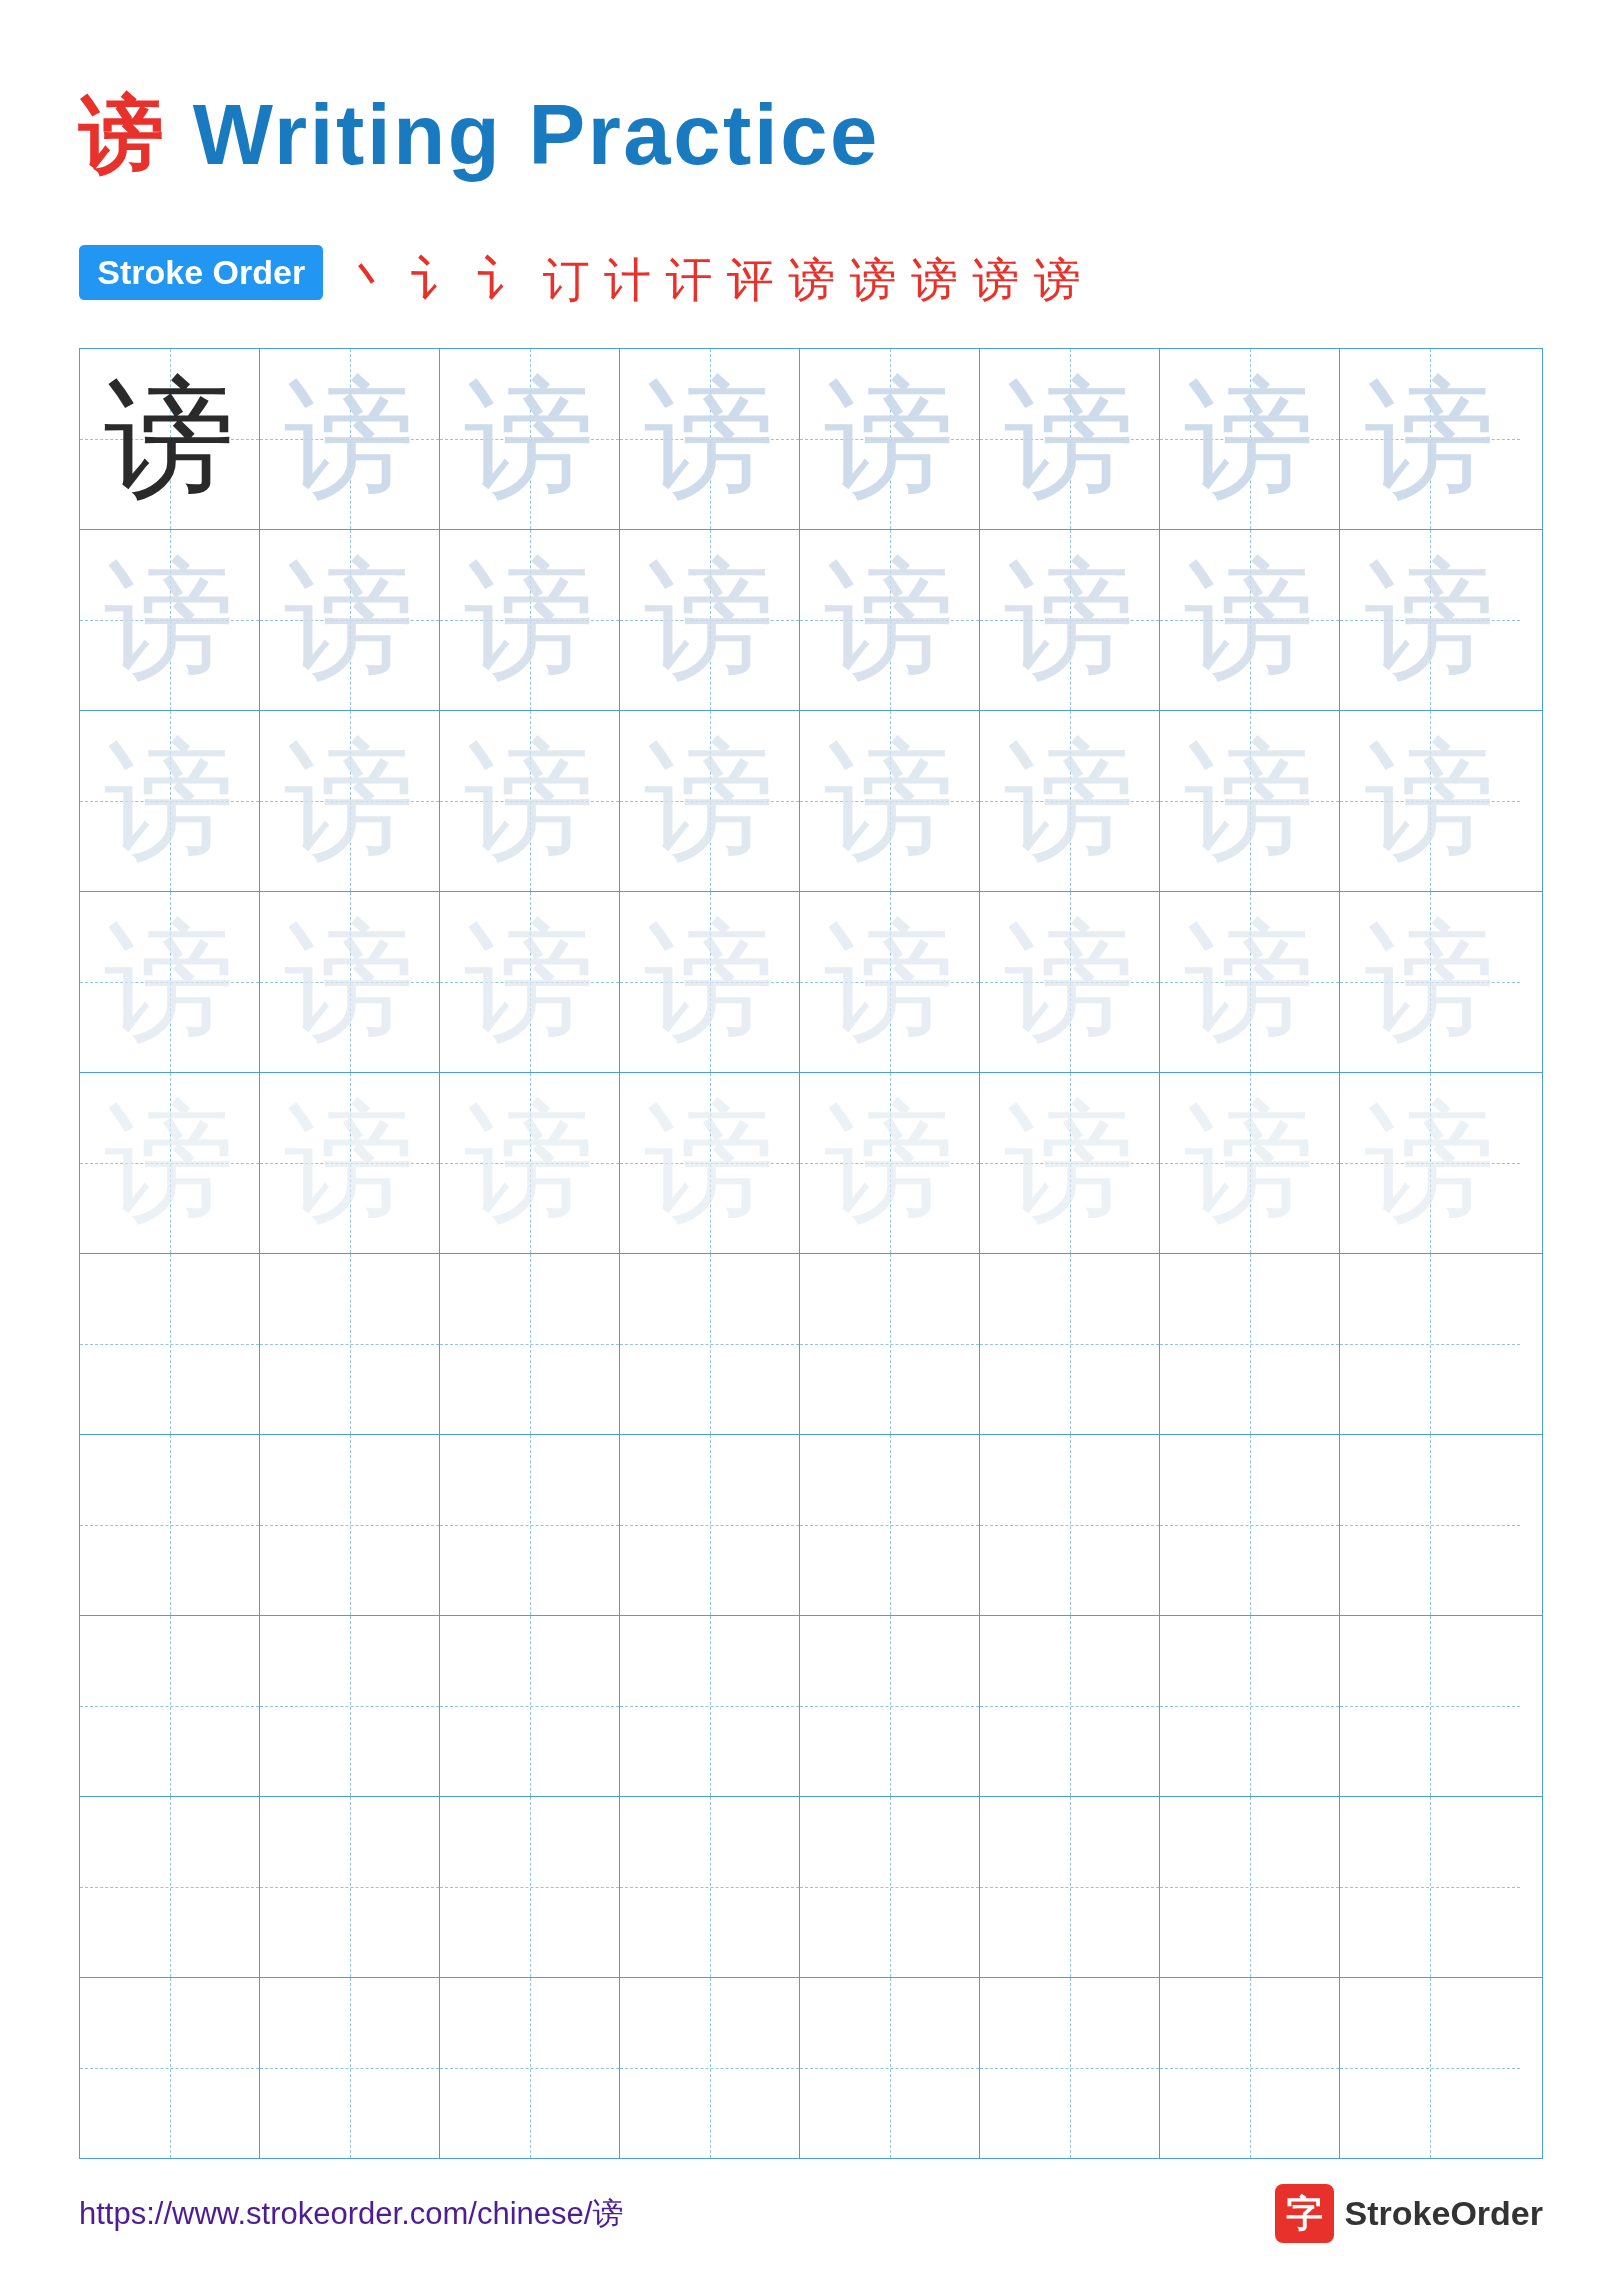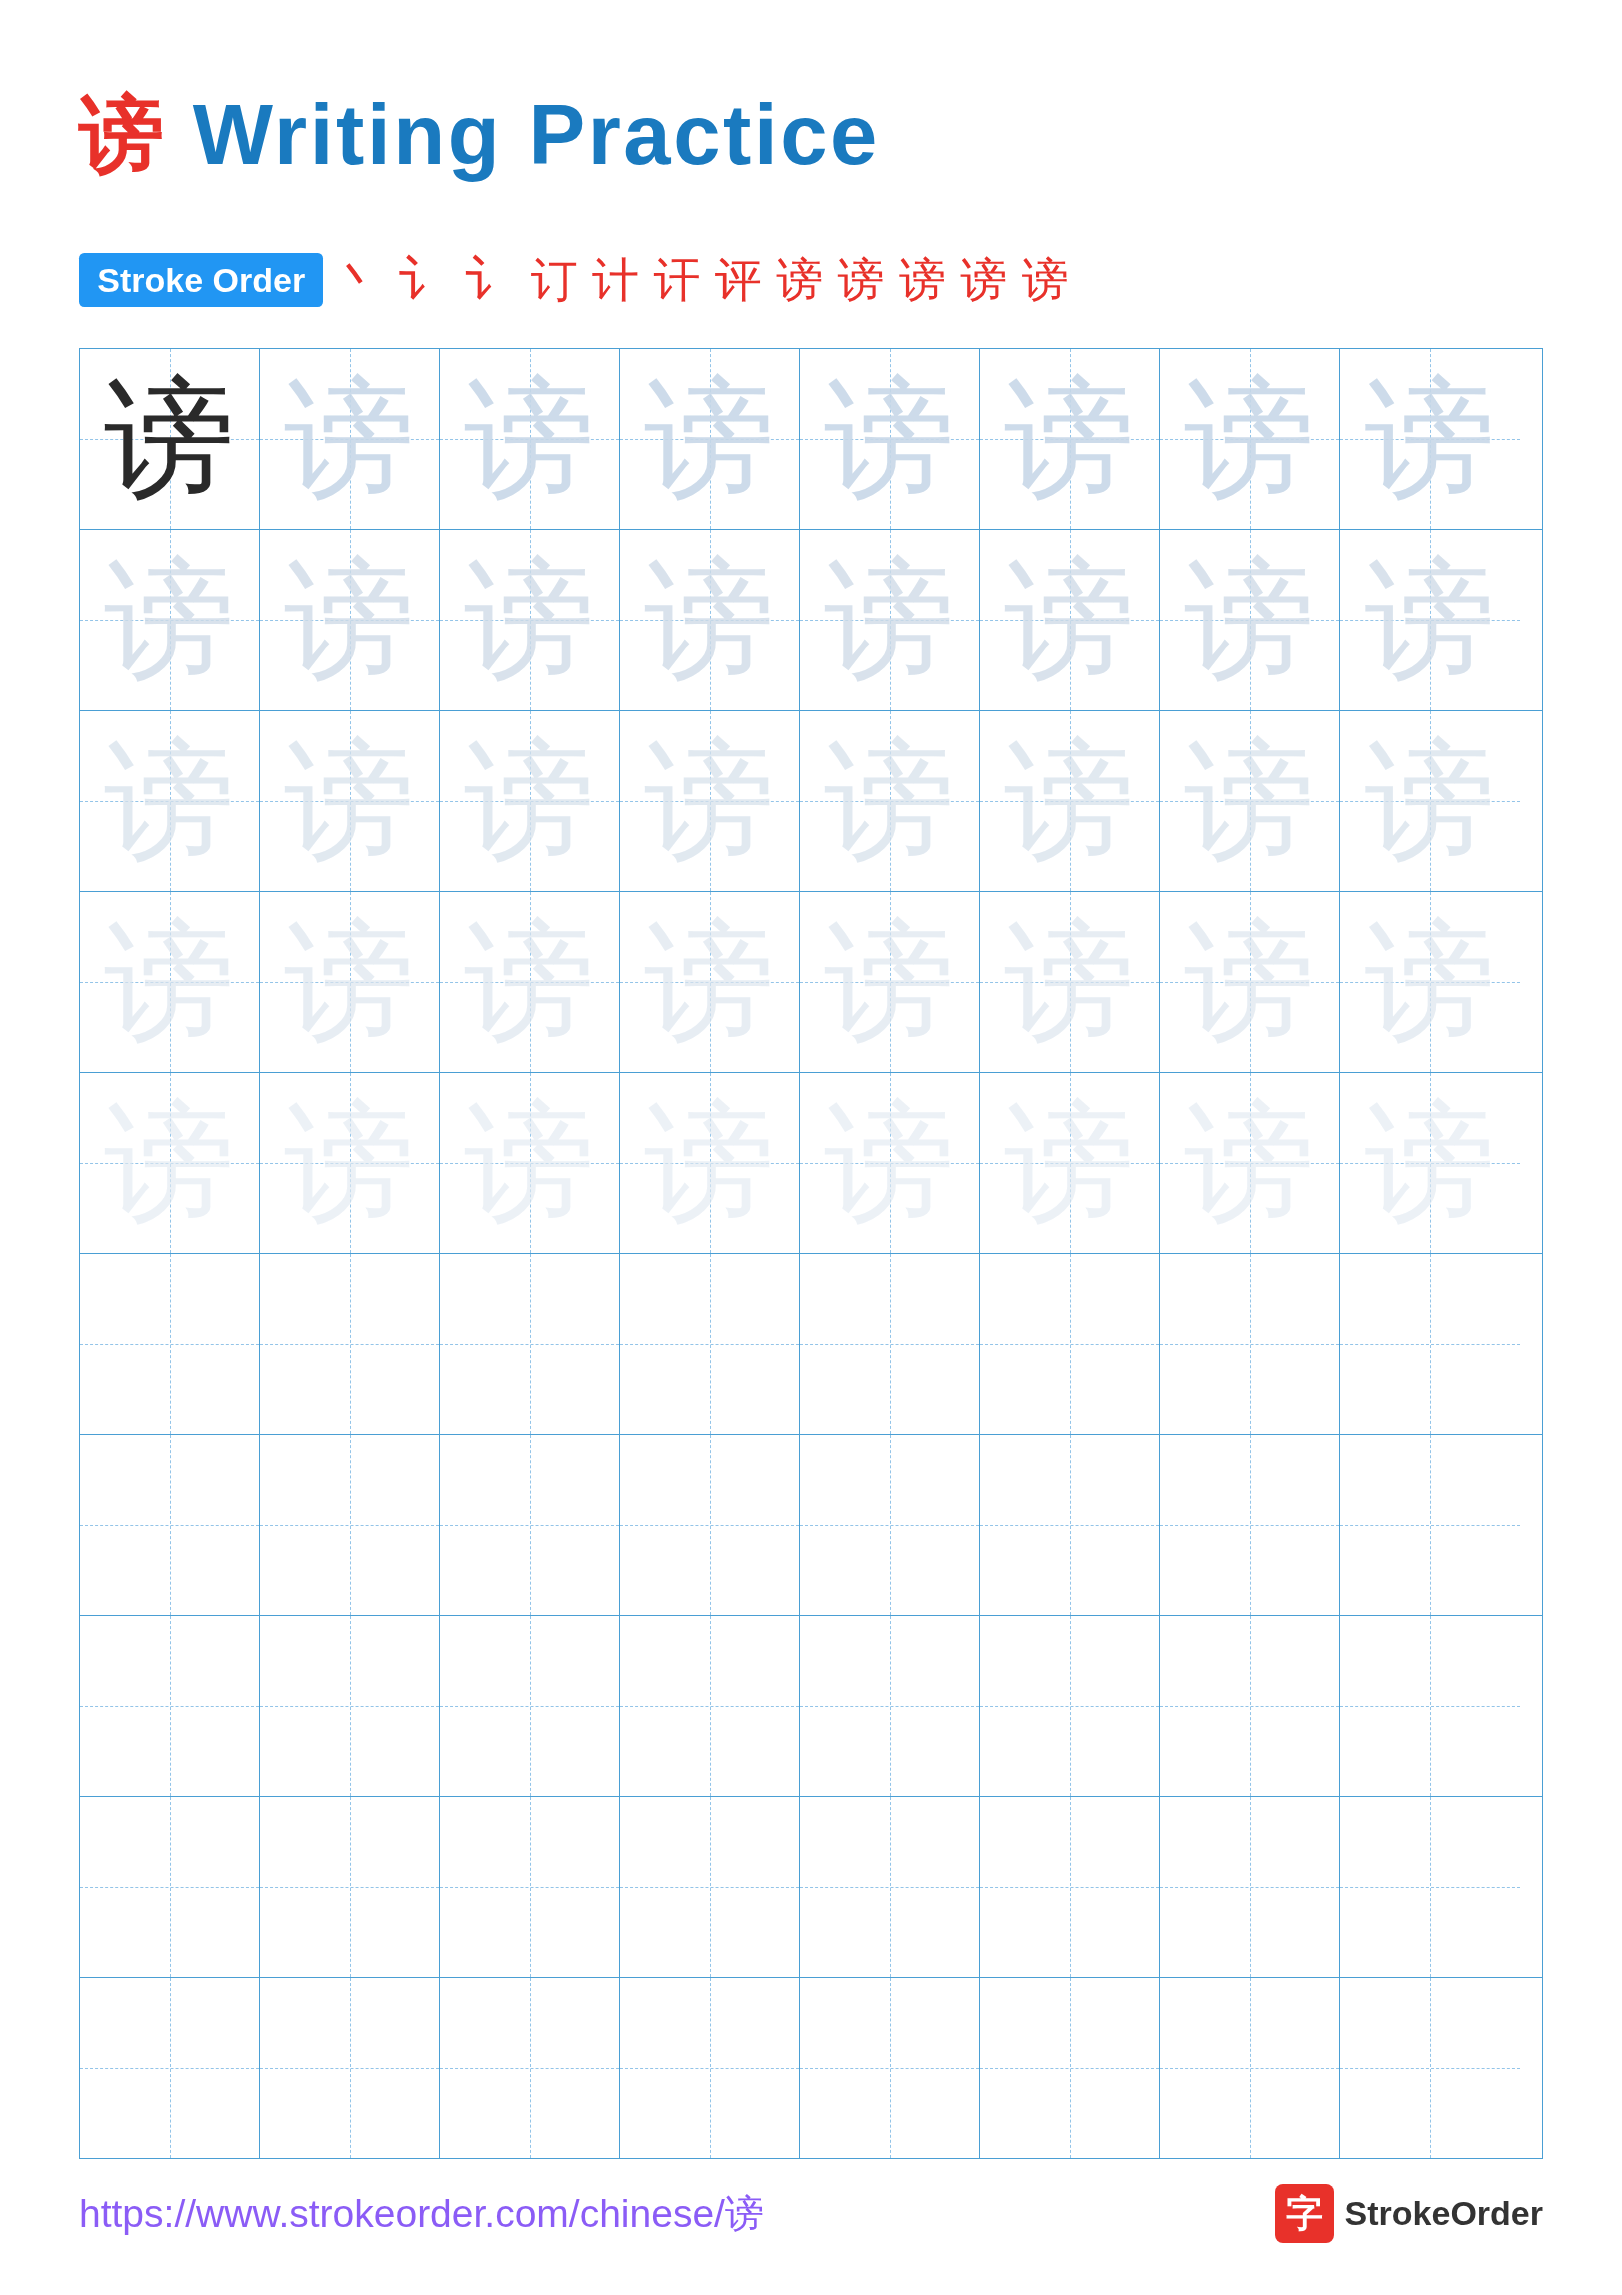--- a/index.html
+++ b/index.html
@@ -30,23 +30,23 @@
       margin-top: 26px;
       letter-spacing: 2.6px;
     }
 
     .title .chinese-char {
       color: #e8312a;
     }
 
     .stroke-order-row {
       display: flex;
-      align-items: center;
+      align-items: flex-start;
       margin-bottom: 33px;
-      gap: 8px;
+      gap: 20px;
     }
 
     .stroke-order-badge {
       background: #2196F3;
       color: white;
       padding: 7.9px 18.3px;
       border-radius: 5.2px;
       font-size: 34px;
       font-weight: bold;
       white-space: nowrap;
@@ -158,22 +158,22 @@
       position: absolute;
       bottom: 52px;
       left: 79px;
       right: 79px;
       display: flex;
       align-items: center;
       justify-content: space-between;
     }
 
     .footer-url {
-      color: #8b5cf6;
-      font-size: 39px;
+      color: #4c1d95;
+      font-size: 31px;
       text-decoration: none;
     }
 
     .footer-logo {
       display: flex;
       align-items: center;
       gap: 10.5px;
       font-size: 34px;
       font-weight: bold;
       color: #333;

